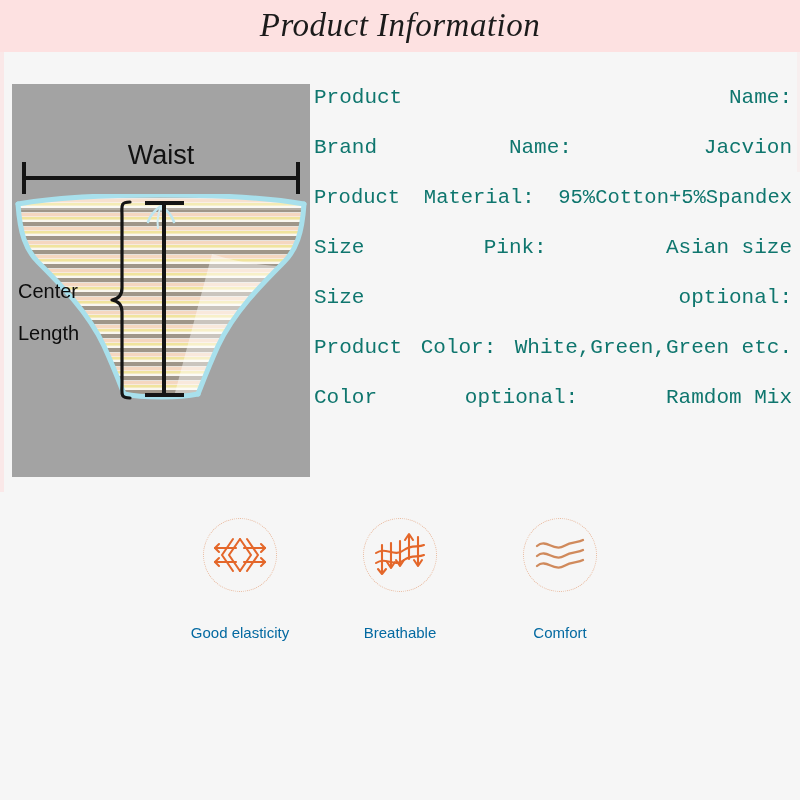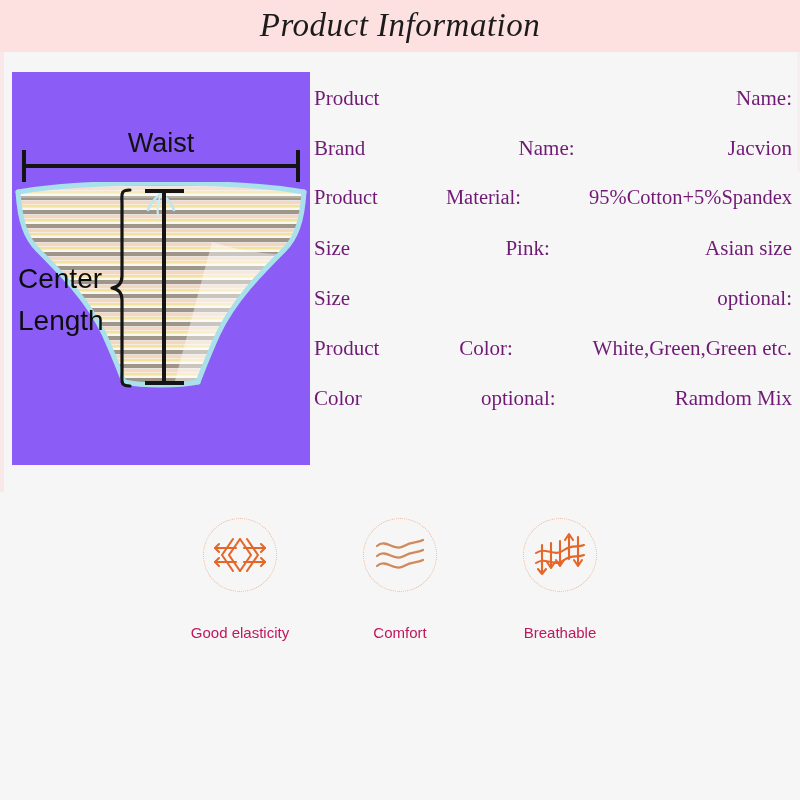--- a/index.html
+++ b/index.html
@@ -54,23 +54,23 @@
     font-family: "Liberation Serif", serif;
     font-style: italic;
     font-size: 33px;
     color: #1b1b1b;
     letter-spacing: 0.5px;
   }
 
   
   .photo-card {
     position: absolute;
-    left: 12px; top: 72px;
+    left: 12px; top: 84px;
     width: 298px; height: 393px;
-    background: #8b5cf6;
+    background: #a3a3a3;
     overflow: hidden;
   }
   .photo-inner {
     position: absolute;
     left: 0; top: 0;
     width: 298px; height: 393px;
   }
 
   
   .waist-label {
@@ -94,21 +94,21 @@
     width: 4px; height: 32px;
     background: #141414;
   }
   .waist-cap.left  { left: 10px; }
   .waist-cap.right { left: 284px; }
 
   
   .cl-label {
     position: absolute;
     left: 6px; top: 186px;
-    font-size: 28px;
+    font-size: 20px;
     line-height: 42px;
     color: #0d0d0d;
     white-space: nowrap;
     z-index: 6;
   }
   .cl-vline {
     position: absolute;
     left: 150px; top: 117px;
     width: 4px; height: 196px;
     background: #141414;
@@ -142,22 +142,22 @@
     display: flex;
     align-items: baseline;
     justify-content: space-between;
     height: 50px;
     white-space: nowrap;
   }
   .info-row .c1,
   .info-row .c2,
   .info-row .c3 {
     font-size: 21px;
-    color: #701a75;
-    font-family: Liberation Serif, serif;
+    color: #0f766e;
+    font-family: Liberation Mono, monospace;
     text-align: center;
   }
   .info-row .c1 { flex: 0 0 auto; }
   .info-row .c2 { flex: 0 0 auto; margin-top: 12px; }
   .info-row .c3 { flex: 0 0 auto; }
   .info-row.tight .c1,
   .info-row.tight .c2,
   .info-row.tight .c3 { font-size: 20.5px; }
 
   
@@ -178,21 +178,21 @@
     border-radius: 50%;
     border: 1.4px dotted #e9b79a;
     display: flex;
     align-items: center;
     justify-content: center;
     background: transparent;
   }
   .feature-label {
     margin-top: 32px;
     font-size: 15px;
-    color: #be185d;
+    color: #0369a1;
     font-family: "Liberation Sans", sans-serif;
     text-align: center;
   }
 </style>
 </head>
 <body>
 
 <div id="page">
 
   <div class="edge-strip-left"></div>
@@ -323,48 +323,48 @@
             <path d="M48,11 L52,15 L48,19"></path>
             <path d="M48,25 L52,29 L48,33"></path>
           </g>
         </svg>
       </div>
       <div class="feature-label">Good elasticity</div>
     </div>
 
     <div class="feature">
       <div class="feature-circle">
-        <svg width="52" height="38" viewBox="0 0 52 38">
-          <g fill="none" stroke="#d08a5c" stroke-width="2.3" stroke-linecap="round">
-            <path d="M3,10 C12,2 20,16 30,10 C38,5 44,7 49,4"></path>
-            <path d="M3,20 C12,12 20,26 30,20 C38,15 44,17 49,14"></path>
-            <path d="M3,30 C12,22 20,36 30,30 C38,25 44,27 49,24"></path>
-          </g>
-        </svg>
-      </div>
-      <div class="feature-label">Comfort</div>
-    </div>
-
-    <div class="feature">
-      <div class="feature-circle">
         <svg width="54" height="48" viewBox="0 0 54 48">
           <g fill="none" stroke="#e4672a" stroke-width="2.1" stroke-linecap="round" stroke-linejoin="round">
             <path d="M3,22 C13,15 21,27 31,19 C39,13 45,17 51,14"></path>
             <path d="M3,32 C13,25 21,37 31,29 C39,23 45,27 51,24"></path>
             <path d="M9,14 L9,42"></path>
             <path d="M5,38 L9,43 L13,38"></path>
             <path d="M18,12 L18,36"></path>
             <path d="M14,31 L18,37 L22,31"></path>
             <path d="M27,10 L27,34"></path>
             <path d="M23,29 L27,35 L31,29"></path>
             <path d="M36,4 L36,28"></path>
             <path d="M32,9 L36,3 L40,9"></path>
             <path d="M45,6 L45,34"></path>
             <path d="M41,29 L45,35 L49,29"></path>
           </g>
         </svg>
       </div>
       <div class="feature-label">Breathable</div>
     </div>
 
+    <div class="feature">
+      <div class="feature-circle">
+        <svg width="52" height="38" viewBox="0 0 52 38">
+          <g fill="none" stroke="#d08a5c" stroke-width="2.3" stroke-linecap="round">
+            <path d="M3,10 C12,2 20,16 30,10 C38,5 44,7 49,4"></path>
+            <path d="M3,20 C12,12 20,26 30,20 C38,15 44,17 49,14"></path>
+            <path d="M3,30 C12,22 20,36 30,30 C38,25 44,27 49,24"></path>
+          </g>
+        </svg>
+      </div>
+      <div class="feature-label">Comfort</div>
+    </div>
+
   </div>
 
 </div>
 
 </body></html>

